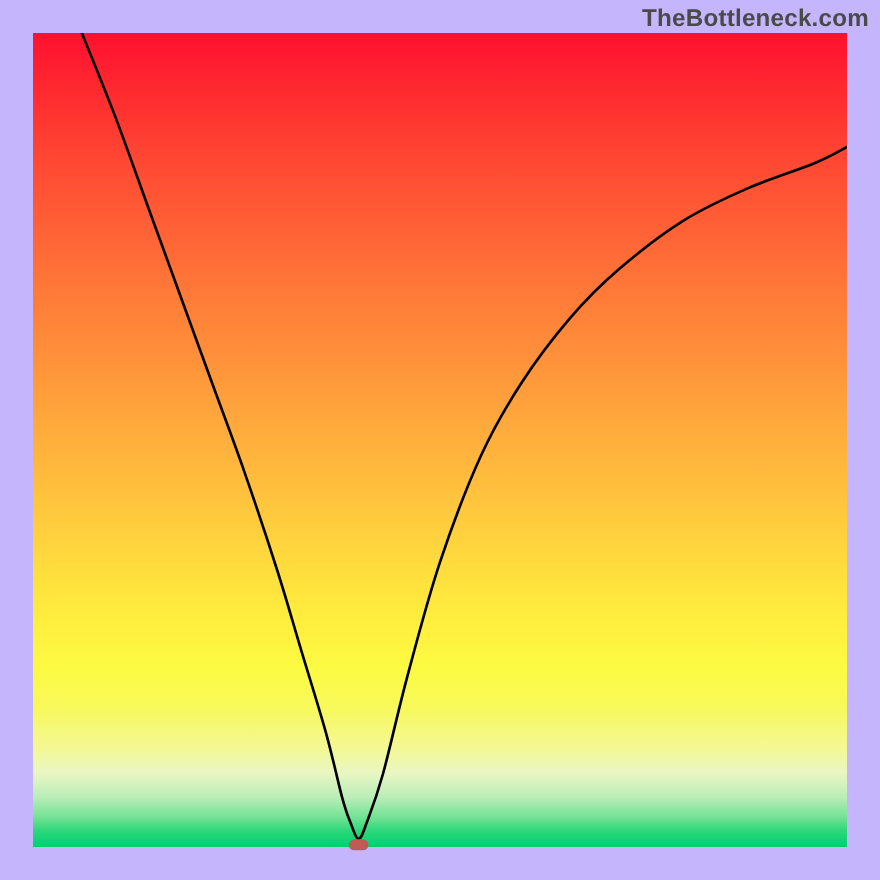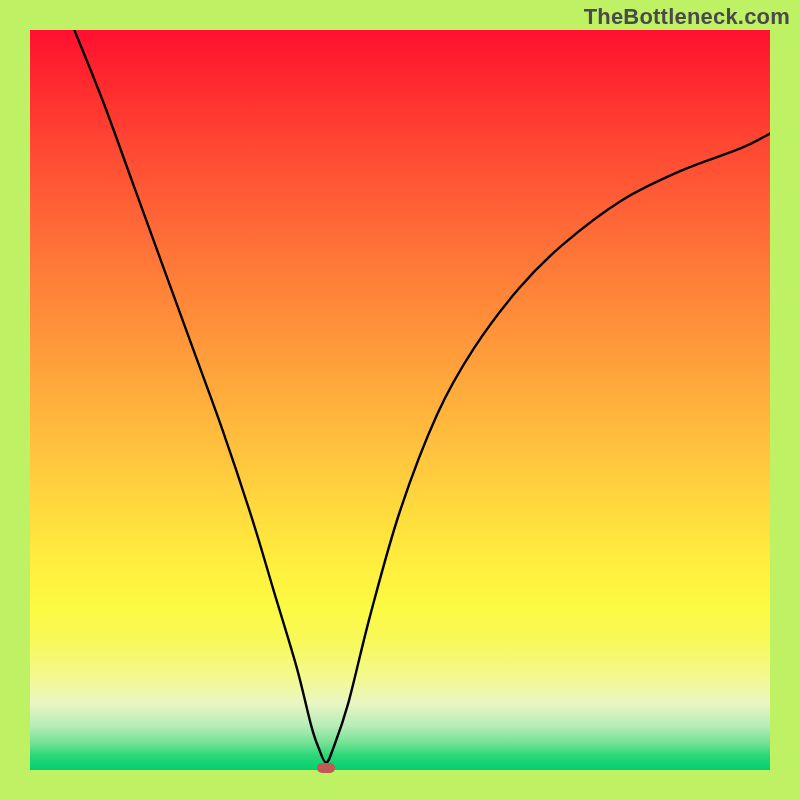--- a/index.html
+++ b/index.html
@@ -1,20 +1,20 @@
 <!DOCTYPE html>
 <html><head>
 <meta charset="utf-8">
 <style>
   * { margin: 0; padding: 0; box-sizing: border-box; }
   html, body { width: 800px; height: 800px; overflow: hidden; background: #000; }
   .outer {
     width: 800px;
     height: 800px;
-    background: #bef264;
+    background: #c4b5fd;
     position: relative;
   }
   .watermark {
     position: absolute;
     top: 4px;
     right: 10px;
     font-family: Arial, Helvetica, sans-serif;
     font-size: 22px;
     font-weight: 600;
     color: #4a4a4a;

